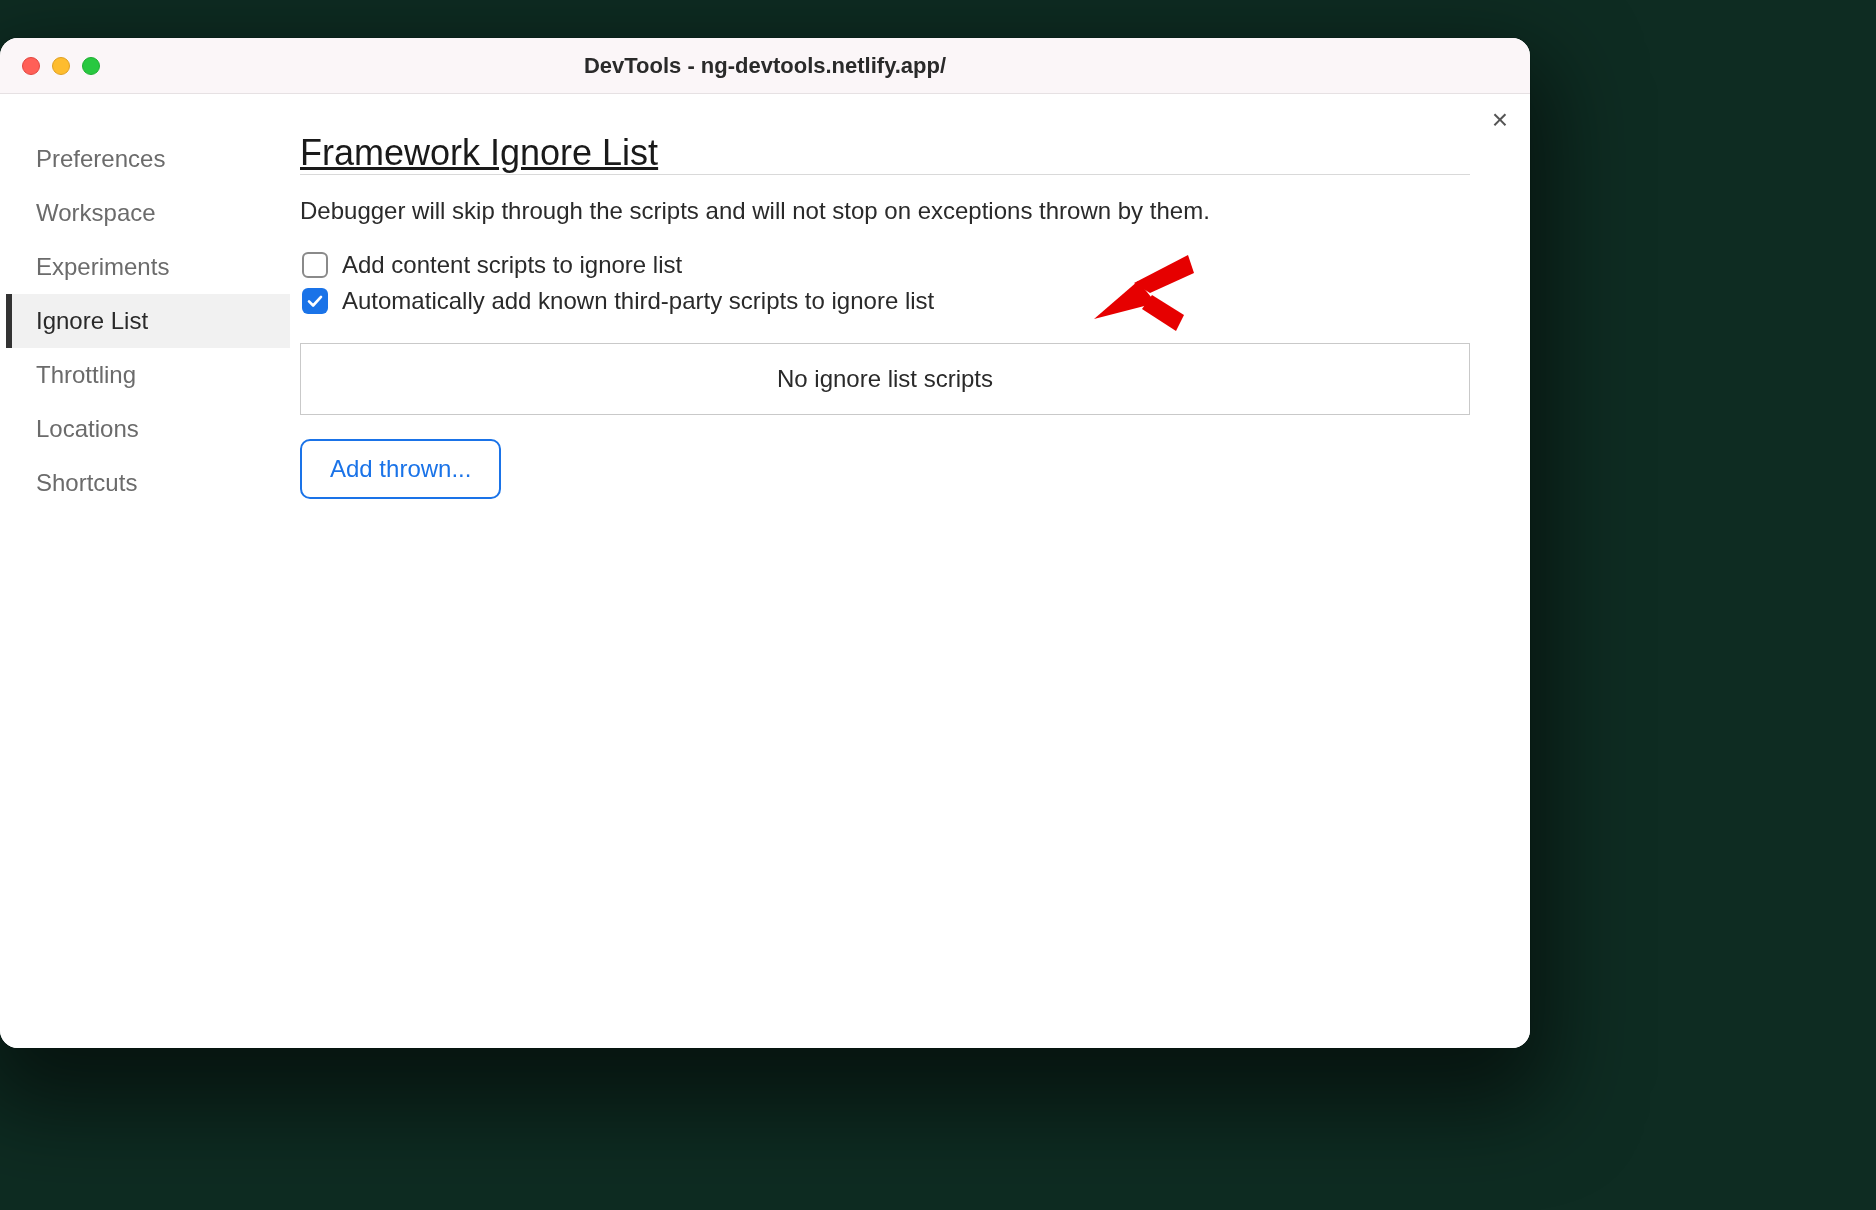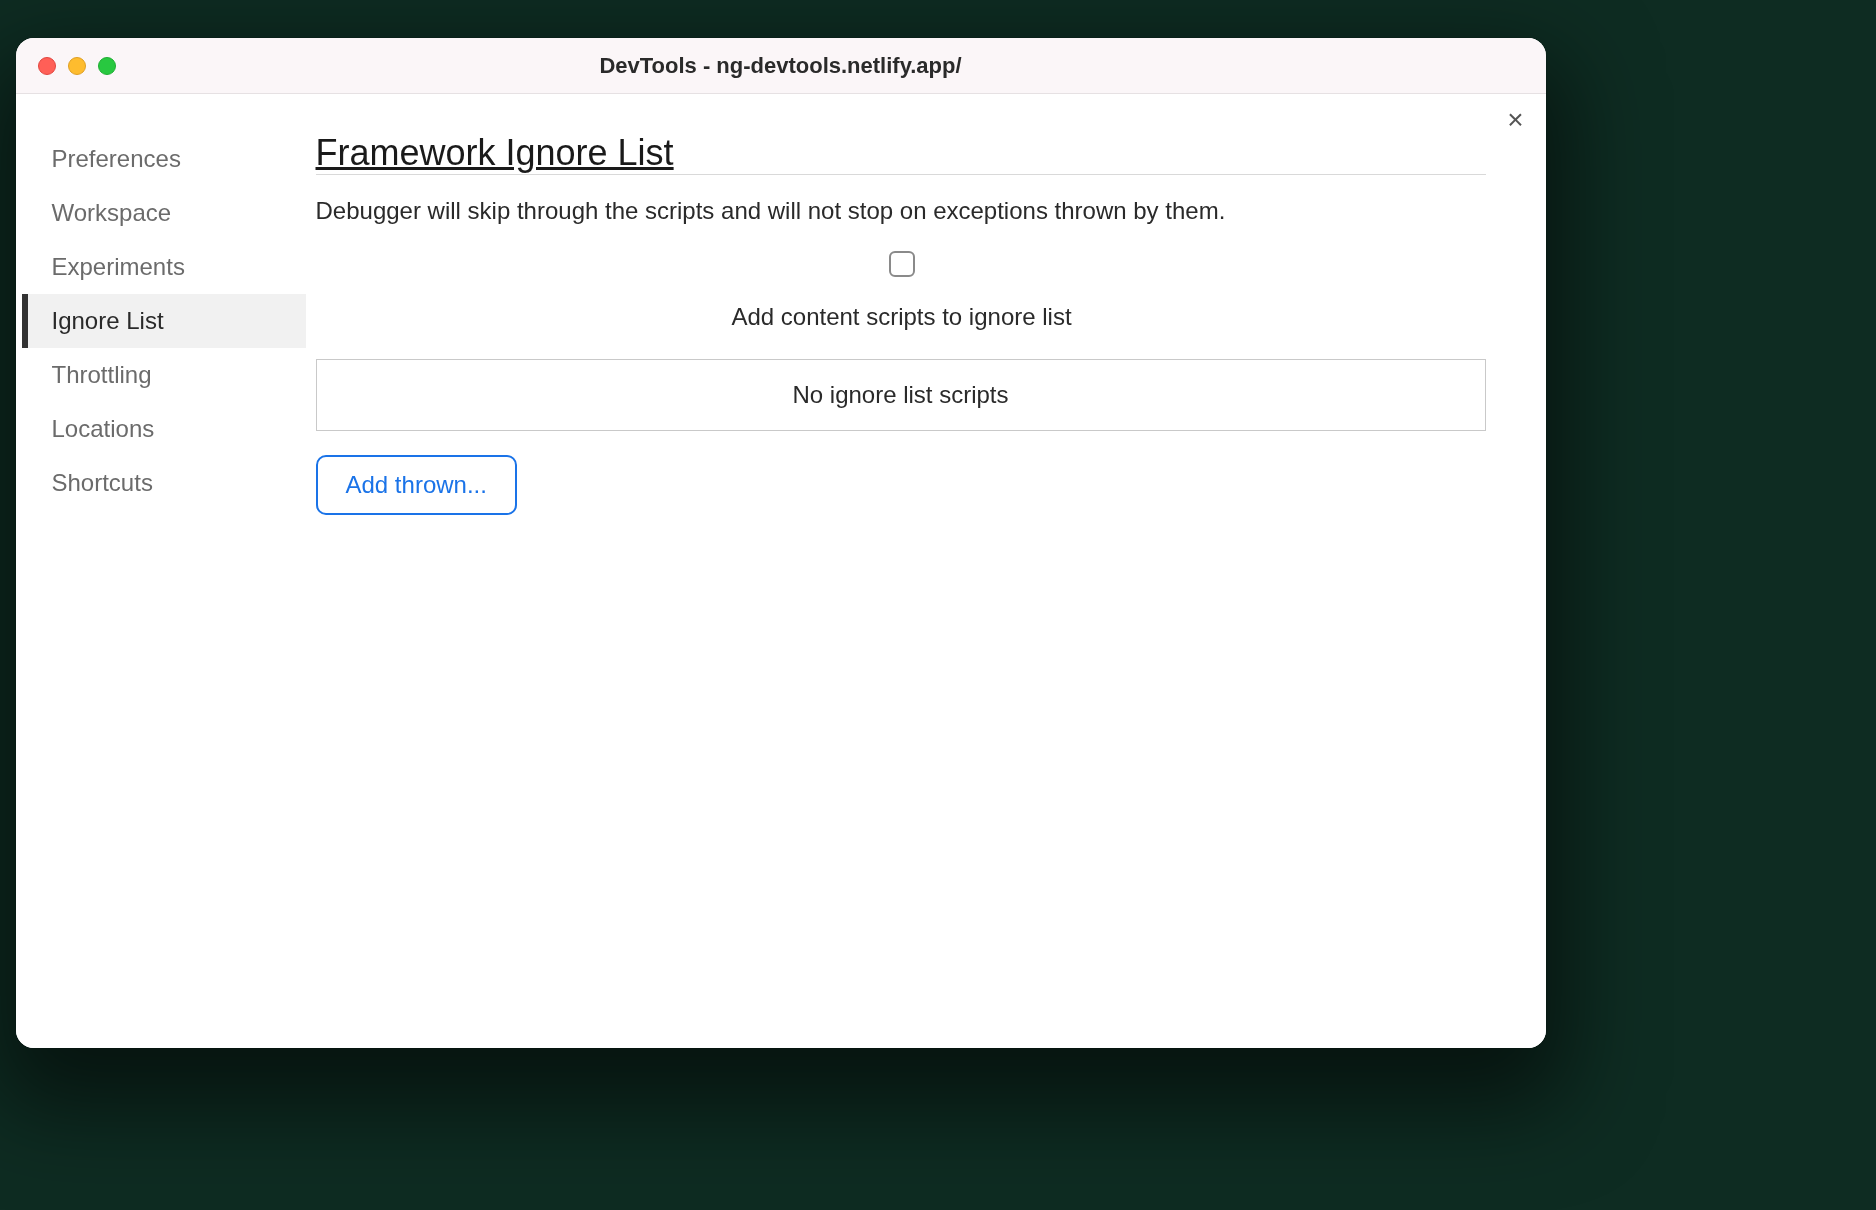--- a/index.html
+++ b/index.html
@@ -9,21 +9,21 @@
     background: #0e2c22;
     font-family: -apple-system, BlinkMacSystemFont, "Segoe UI", Helvetica, Arial, sans-serif;
     -webkit-font-smoothing: antialiased;
   }
   .stage {
     width: 1561px;
     height: 1210px;
     position: relative;
     display: flex;
     align-items: flex-start;
-    justify-content: center;
+    justify-content: flex-start;
   }
   .window {
     margin-top: 38px;
     width: 1530px;
     height: 1010px;
     background: #ffffff;
     border-radius: 18px;
     box-shadow: 0 40px 90px 20px rgba(0,0,0,0.55), 0 0 0 1px rgba(0,0,0,0.08);
     overflow: hidden;
     display: flex;
@@ -119,25 +119,24 @@
     text-decoration: underline;
   }
   .description {
     font-size: 24px;
     color: #2a2a2a;
     margin-bottom: 26px;
   }
   .checkbox-row {
     display: flex;
     align-items: center;
-    gap: 26px;
+    gap: 14px;
     margin-bottom: 8px;
     padding-left: 2px;
     position: relative;
-    flex-direction: column;
   }
   .cbox {
     width: 26px;
     height: 26px;
     border-radius: 6px;
     display: flex;
     align-items: center;
     justify-content: center;
     flex-shrink: 0;
   }
@@ -217,20 +216,36 @@
 
       <div class="main">
         <div class="main-title">Framework Ignore List</div>
         <div class="description">Debugger will skip through the scripts and will not stop on exceptions thrown by them.</div>
 
         <div class="checkbox-row">
           <div class="cbox unchecked"></div>
           <div class="checkbox-label">Add content scripts to ignore list</div>
         </div>
 
+        <div class="checkbox-row">
+          <div class="cbox checked">
+            <svg viewBox="0 0 24 24">
+                <path d="M4 12.5 L9.5 18 L20 6.5" stroke="#ffffff" stroke-width="3.5" fill="none" stroke-linecap="round" stroke-linejoin="round"></path>
+              </svg>
+          </div>
+          <div class="checkbox-label">Automatically add known third-party scripts to ignore list</div>
+
+          <svg class="arrow-annotation" width="110" height="90" viewBox="0 0 110 90">
+            <g fill="#e60000">
+              <polygon points="4,66 48,28 66,50"></polygon>
+              <polygon points="44,30 98,2 104,20 60,40"></polygon>
+              <polygon points="52,56 86,78 94,62 62,42"></polygon>
+            </g>
+          </svg>
+        </div>
 
         <div class="patterns-box">
           <span>No ignore list scripts</span>
         </div>
 
         <button class="add-pattern-btn">
           <span>Add thrown...</span>
         </button>
       </div>
 

